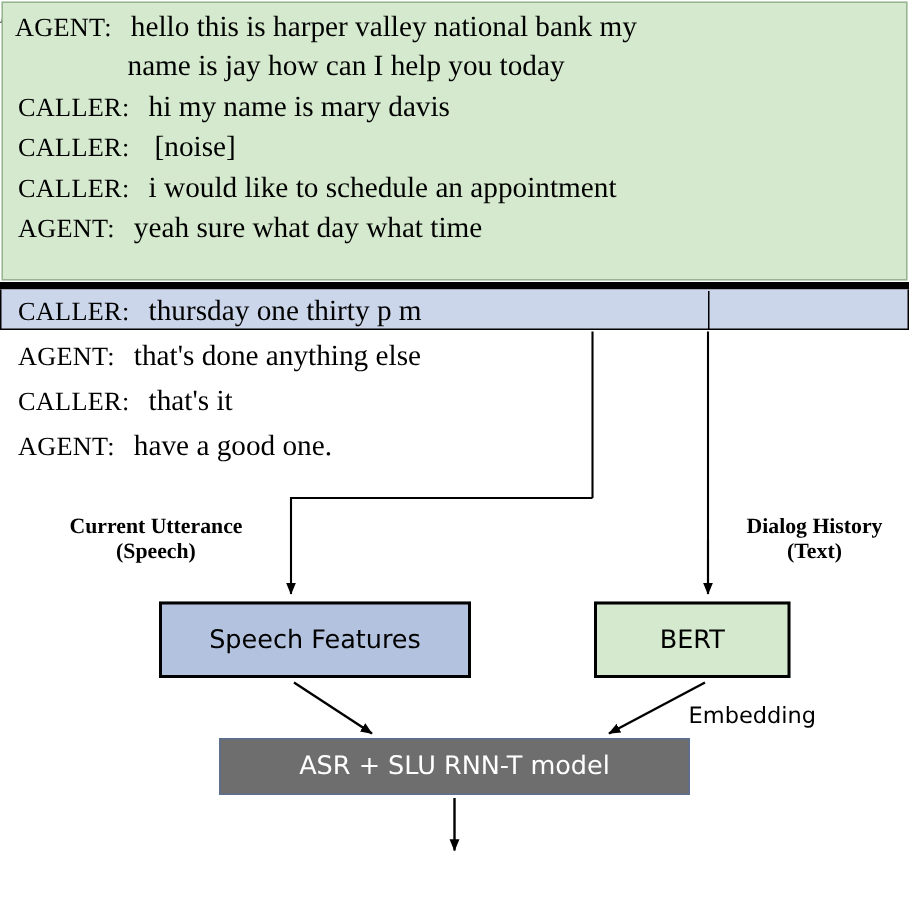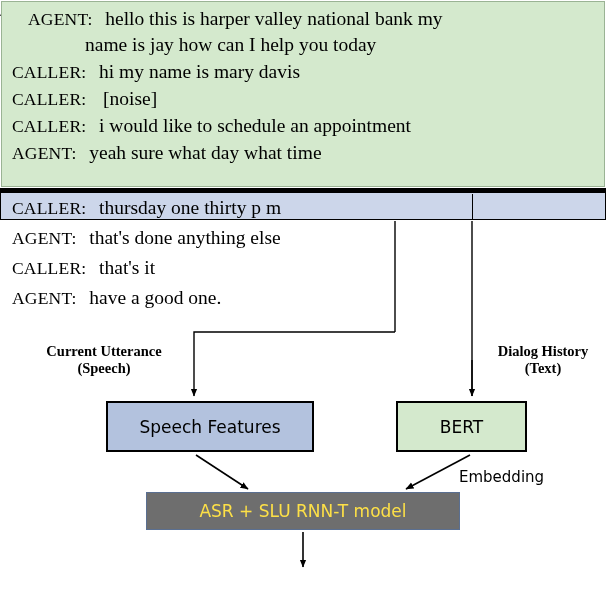--- a/index.html
+++ b/index.html
@@ -102,21 +102,21 @@
     background: #d4e9cd;
     border: 2px solid #000000;
   }
   #box-model {
     left: 146px;
     top: 492px;
     width: 314px;
     height: 38px;
     background: #6e6e6e;
     border: 1px solid #5a6f91;
-    color: #fde047;
+    color: #ffffff;
     font-size: 17px;
   }
 
   
   .lbl {
     position: absolute;
     white-space: nowrap;
     text-align: center;
     font-family: "Liberation Serif", serif;
     font-weight: bold;
@@ -157,21 +157,21 @@
 
 <div id="canvas">
 
   <div id="transcript-history"></div>
 
   <div id="transcript-divider"></div>
 
   <div id="transcript-current"></div>
   <div id="transcript-current-split"></div>
 
-  <div class="tline" style="left:28px; top:9px;">
+  <div class="tline" style="left:10px; top:9px;">
     <span class="spk">AGENT:</span>
     <span class="utt" style="margin-left:8px;">hello this is harper valley national bank my</span>
   </div>
   <div class="tline" style="left:85px; top:35px;">
     <span class="utt">name is jay how can I help you today</span>
   </div>
   <div class="tline" style="left:12px; top:62px;">
     <span class="spk">CALLER:</span>
     <span class="utt" style="margin-left:8px;">hi my name is mary davis</span>
   </div>

